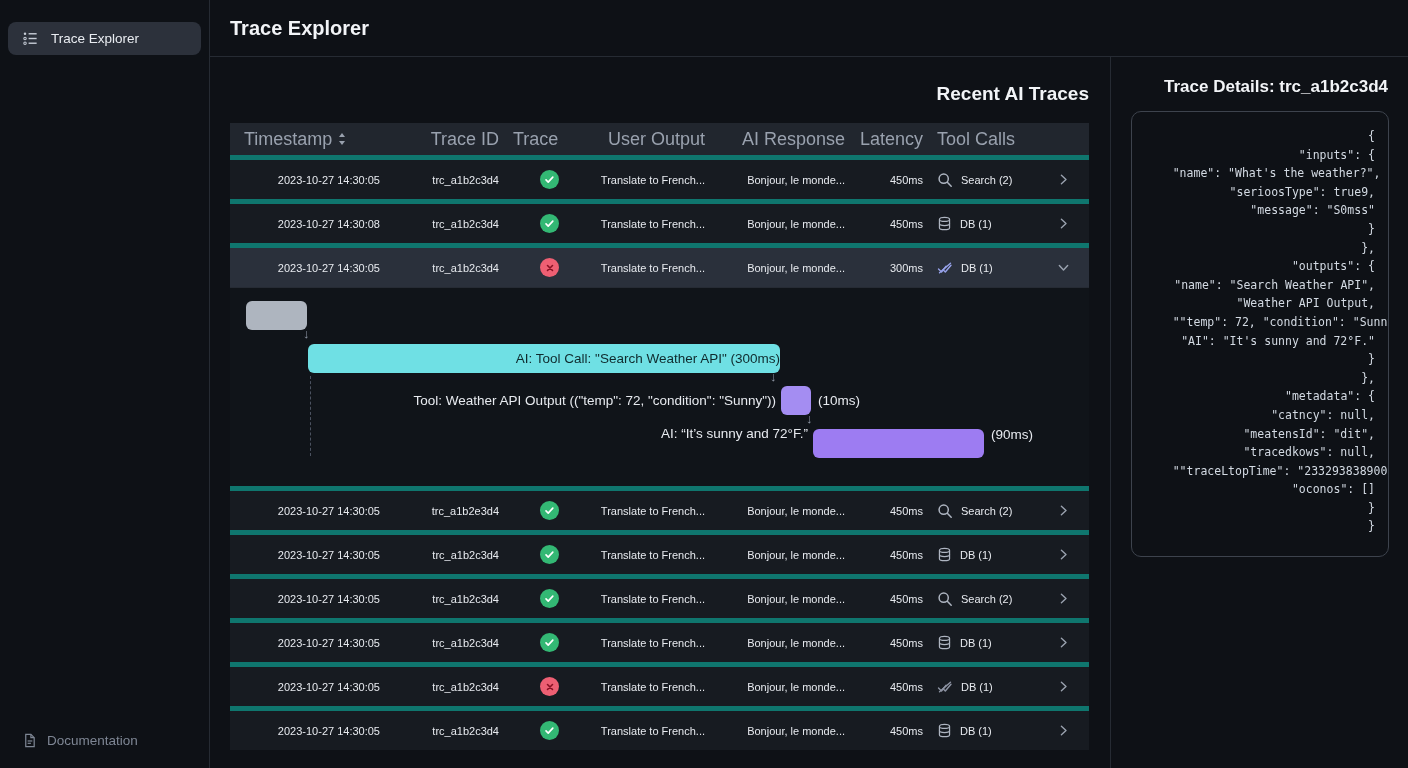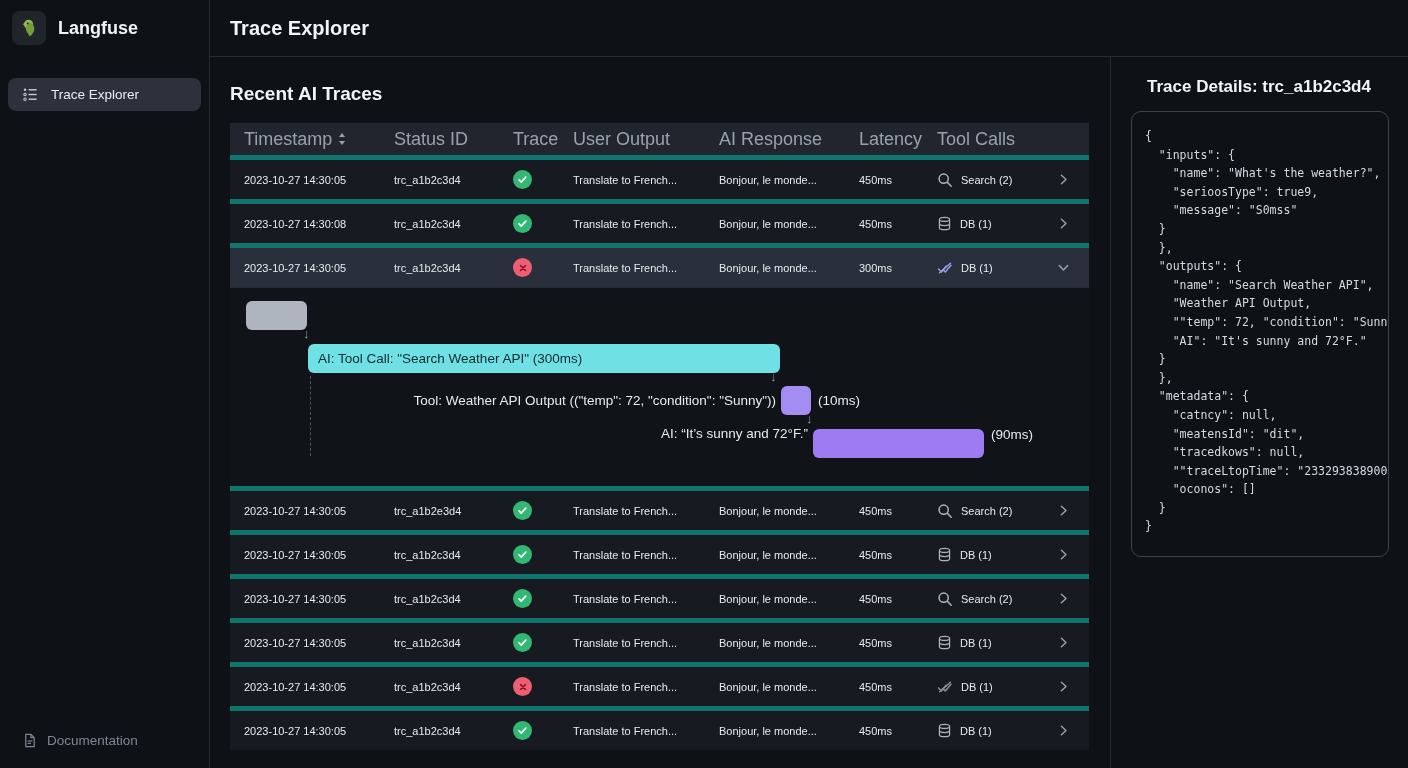--- a/index.html
+++ b/index.html
@@ -19,21 +19,21 @@
   .side-item-label { font-size:13.5px; color:#e9ecf1; }
   .side-footer { position:absolute; left:22px; bottom:20px; display:flex;
     align-items:center; gap:10px; cursor:pointer; }
   .side-footer-label { font-size:13.5px; color:#7e8694; }
 
   
   .right-col { flex:1; display:flex; flex-direction:column; min-width:0; }
   .topbar { height:57px; flex:0 0 57px; border-bottom:1px solid #262b33;
     display:flex; align-items:center; padding:0 20px; }
   .topbar h1 { font-size:20px; font-weight:bold; color:#f2f4f7; }
-  .content-row { flex:1; display:flex; min-height:0; }
+  .content-row { flex:1; display:flex; min-height:0;text-align:right; }
 
   
   .main { flex:1; min-width:0; padding:0 21px 0 20px; }
   .section-title { font-size:19px; font-weight:bold; color:#f2f4f7; margin:26px 0 18px 0; }
   .table { width:100%; background:#171b21; }
   .thead { display:flex; align-items:center; height:32px; background:#21262e;
     font-size:18px; color:#99a1ae; }
   .row { display:flex; align-items:center; height:44px; border-top:5px solid #0f766e;
     background:#171b21; font-size:11px; cursor:pointer; }
   .row.selected { background:#2a303b; }
@@ -88,31 +88,20 @@
     padding:15px 13px; overflow:hidden; }
   .code-box pre { font-family:"DejaVu Sans Mono", monospace; font-size:11.5px;
     line-height:18.6px; color:#d3dae3; white-space:pre; }
 
   svg { display:block; }
 </style>
 </head>
 <body>
 
 <aside class="sidebar">
-  <div class="brand">
-    <div class="logo-box">
-      <svg viewBox="0 0 24 24" width="22" height="22">
-        <circle cx="11.5" cy="8" r="5" fill="#8cbb4e"></circle>
-        <path d="M11.5 6c4.2 0 6.3 3.2 6.3 7.2 0 3.1-2 6.1-5.2 8.2-1-3.2-4.1-5.2-4.1-9.4z" fill="#6f9f3c"></path>
-        <path d="M7.6 6.2L5 7.9l2.6 1.2z" fill="#d9a33c"></path>
-        <circle cx="10.6" cy="7" r="1" fill="#1c1f24"></circle>
-      </svg>
-    </div>
-    <span class="brand-name">Langfuse</span>
-  </div>
   <div class="side-item">
     <span>
       <svg viewBox="0 0 18 18" width="17" height="17">
         <circle cx="3.2" cy="4" r="1.3" fill="#c6ccd6"></circle>
         <circle cx="3.2" cy="9" r="1.3" fill="none" stroke="#c6ccd6" stroke-width="1.1"></circle>
         <circle cx="3.2" cy="14" r="1.3" fill="none" stroke="#c6ccd6" stroke-width="1.1"></circle>
         <line x1="7" y1="4" x2="15.5" y2="4" stroke="#c6ccd6" stroke-width="1.5"></line>
         <line x1="7" y1="9" x2="15.5" y2="9" stroke="#c6ccd6" stroke-width="1.5"></line>
         <line x1="7" y1="14" x2="15.5" y2="14" stroke="#c6ccd6" stroke-width="1.5"></line>
       </svg>
@@ -145,21 +134,21 @@
         <div class="thead">
           <div class="hcell c-ts">
             <span>Timestamp</span>
             <span>
               <svg viewBox="0 0 8 12" width="8" height="12">
                 <path d="M4 0L7 4H1z" fill="#99a1ae"></path>
                 <path d="M4 12L1 8h6z" fill="#99a1ae"></path>
               </svg>
             </span>
           </div>
-          <div class="hcell c-id">Status ID</div>
+          <div class="hcell c-id">Trace ID</div>
           <div class="hcell c-status">Traces</div>
           <div class="hcell c-user">User Output</div>
           <div class="hcell c-ai">AI Response</div>
           <div class="hcell c-lat">Latency</div>
           <div class="hcell c-tool">Tool Calls</div>
         </div>
 
         <div id="rows-before">
             <div class="row">
     <div class="cell c-ts">2023-10-27 14:30:05</div>

